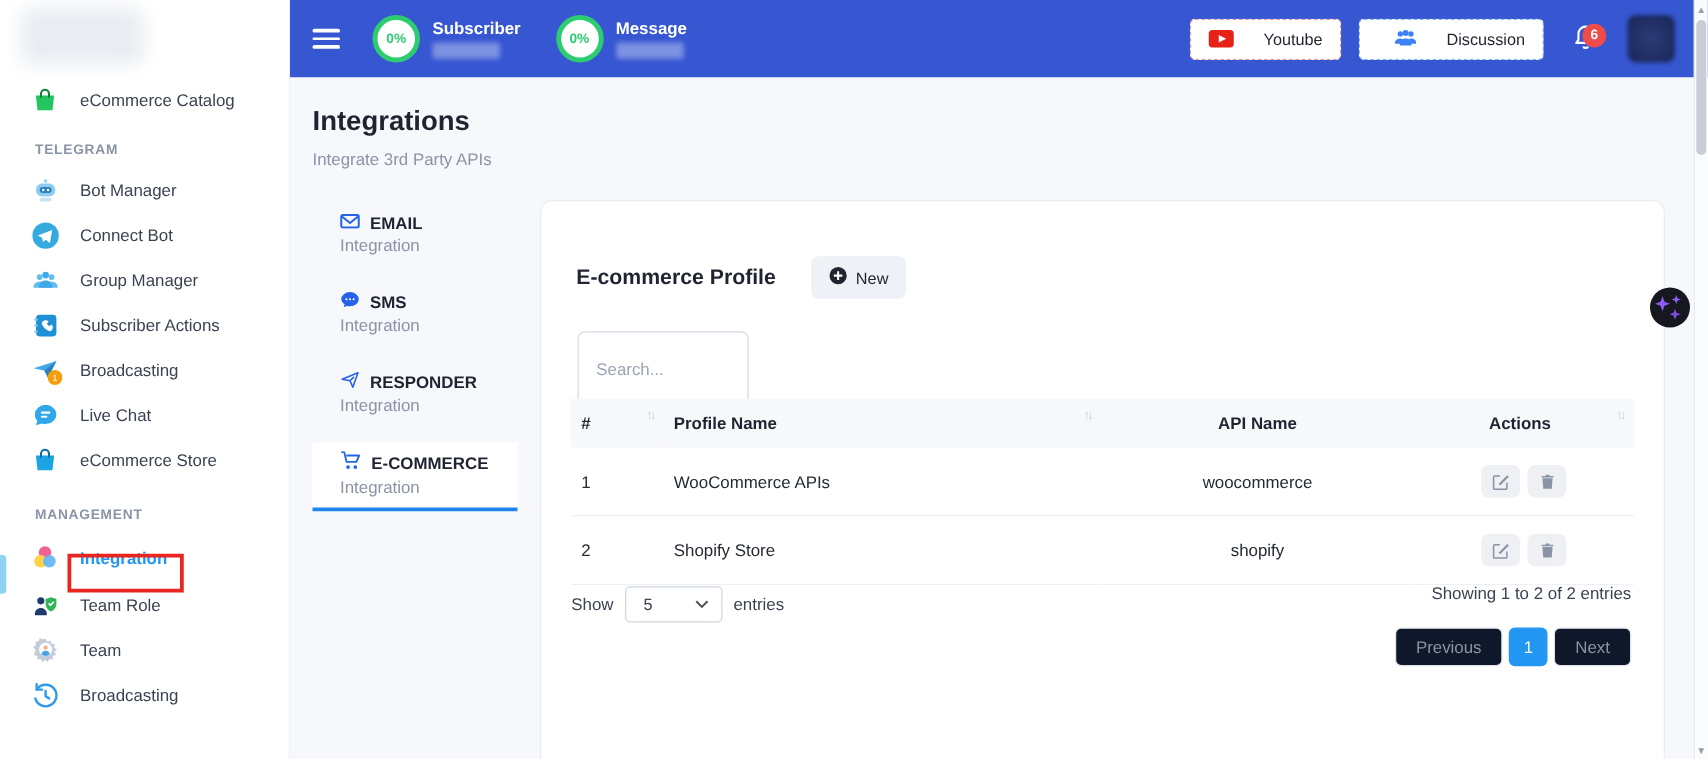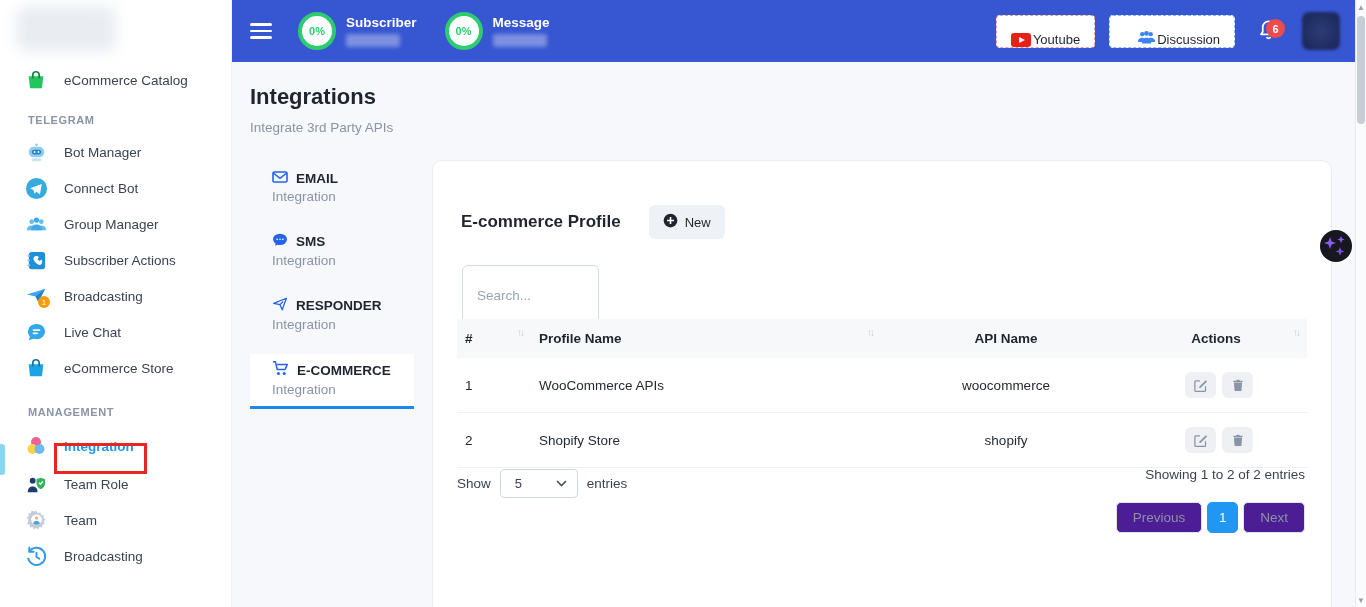--- a/index.html
+++ b/index.html
@@ -31,22 +31,22 @@
   .hamburger { width:22px; display:flex; flex-direction:column; gap:4px; cursor:pointer; margin-right:8px;}
   .hamburger span { height:2.5px; background:#fff; border-radius:2px; }
   .stat { display:flex; align-items:center; gap:10px; margin-right:10px; }
   .ring { width:38px; height:38px; border-radius:50%; border:4px solid #2ecc71; background:#fff;
     display:flex; align-items:center; justify-content:center; font-size:11px; font-weight:700; color:#2ecc71; }
   .stat-txt { display:flex; flex-direction:column; }
   .stat-txt .sl { color:#fff; font-weight:700; font-size:13.5px; }
   .stat-blur { width:54px; height:13px; background:rgba(255,255,255,.35); border-radius:2px;
     margin-top:4px; filter:blur(2px); }
   .tb-right { margin-left:auto; display:flex; align-items:center; gap:14px; }
-  .tb-btn { height:33px; background:#fff; border-radius:4px; display:flex; align-items:flex-end;
-    gap:2px; padding:0 14px; font-size:13px; color:#1f2430; cursor:pointer; }
+  .tb-btn { height:33px; background:#fff; border-radius:4px; display:flex; align-items:center;
+    gap:24px; padding:0 14px; font-size:13px; color:#1f2430; cursor:pointer; }
   .tb-btn.yt { border:1px dashed #e89b9b; }
   .tb-btn.disc { border:1px dashed #86b9f2;padding-left:28px; }
   .yt-ic { width:20px; height:14px; background:#e62117; border-radius:3px; position:relative; }
   .yt-ic:after { content:""; position:absolute; left:8px; top:4px; border-left:6px solid #fff;
     border-top:3.5px solid transparent; border-bottom:3.5px solid transparent; }
   .bell-wrap { position:relative; margin-left:8px; cursor:pointer; }
   .badge { position:absolute; left:9px; top:2px; min-width:19px; height:19px; border-radius:50%;
     background:#ef4b4b; color:#fff; font-size:11px; font-weight:700; display:flex;
     align-items:center; justify-content:center; }
   .avatar { width:38px; height:38px; border-radius:7px; filter:blur(1.5px);
@@ -86,21 +86,21 @@
   .act-btn { width:31px; height:26px; background:#eef0f4; border:none; border-radius:6px;
     display:flex; align-items:center; justify-content:center; cursor:pointer; }
 
   .show-row { position:absolute; left:24px; top:308px; display:flex; align-items:center; gap:9px;
     font-size:13.5px; color:#3a4352; }
   .pg-select { width:78px; height:29px; border:1px solid #cfd6df; border-radius:4px; background:#fff;
     display:flex; align-items:center; justify-content:space-between; padding:0 10px 0 14px;
     font-size:13px; color:#3a4352; cursor:pointer; }
   .showing { position:absolute; right:26px; top:306px; font-size:13.5px; color:#3a4352; }
   .pager { position:absolute; right:26px; top:341px; display:flex; gap:5px; }
-  .pg-btn { height:31px; padding:13px 16px; background:#4c1d95; border:1px solid #dfe3e9; border-radius:5px;
+  .pg-btn { height:31px; padding:13px 16px; background:#0f172a; border:1px solid #dfe3e9; border-radius:5px;
     font-size:13.5px; color:#8a94a3; display:flex; align-items:center; cursor:pointer; }
   .pg-btn.cur { background:#2196f3; border-color:#2196f3; color:#fff; width:31px; padding:0;
     justify-content:center; }
 
   
   .ai-fab { position:absolute; left:1320px; top:230px; width:32px; height:32px; border-radius:50%;
     background:#17171f; z-index:6; cursor:pointer; }
   .scrollbar { position:absolute; right:0; top:0; width:11px; height:607px; background:#fafbfc;
     border-left:1px solid #e8eaed; z-index:10; }
   .sb-arrow { height:14px; display:flex; align-items:center; justify-content:center;

